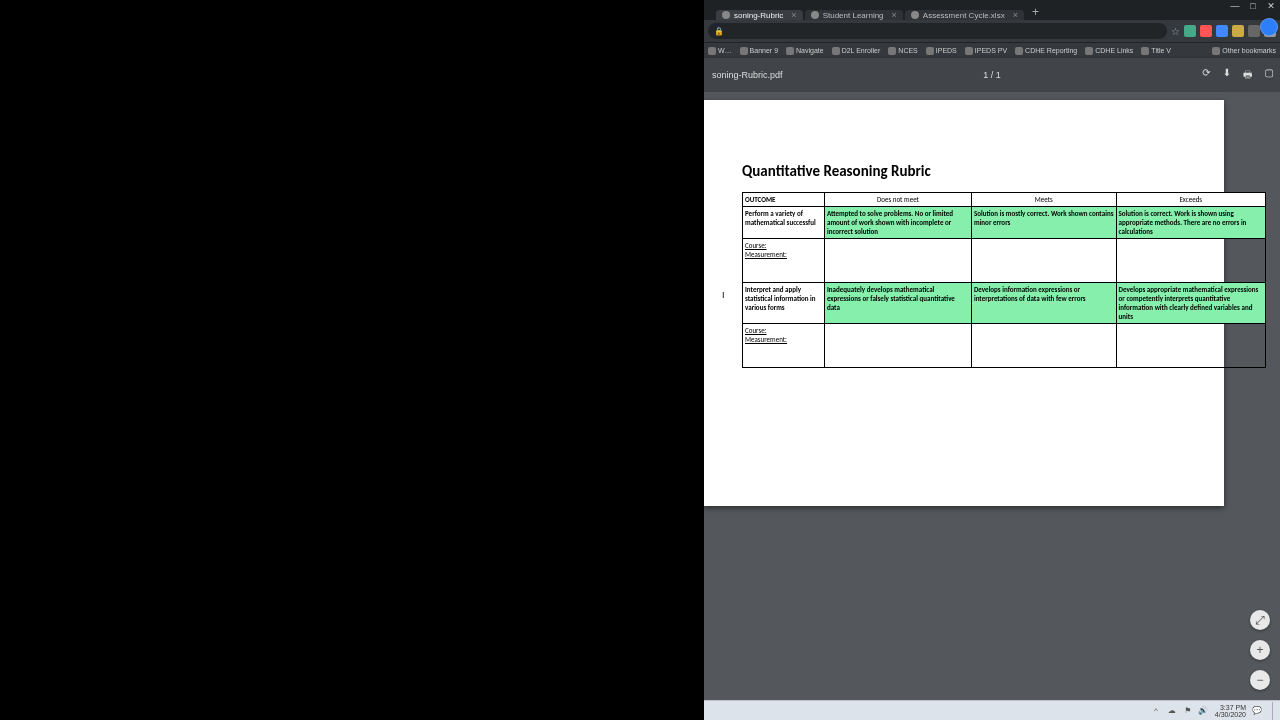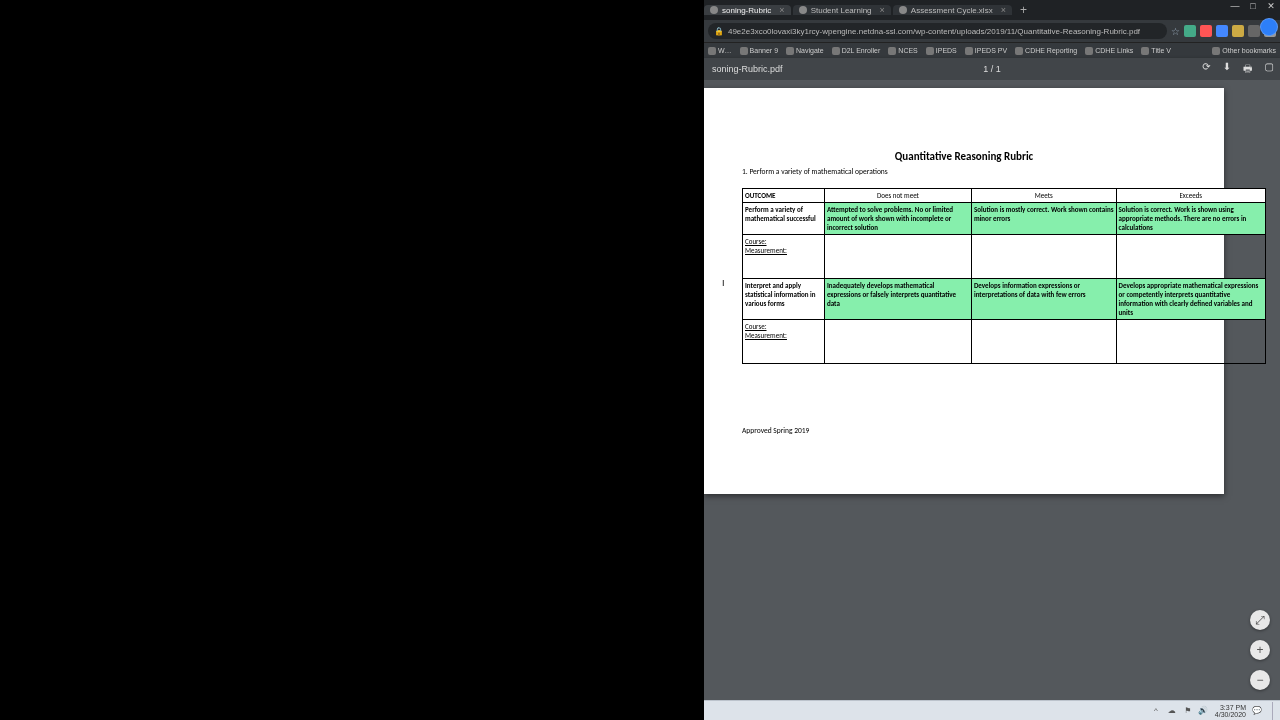--- a/index.html
+++ b/index.html
@@ -20,24 +20,24 @@
   .titlebar {
     height: 20px;
     background: #1f2225;
     display: flex;
     align-items: flex-start;
     position: relative;
   }
   .tabs {
     display: flex;
     height: 20px;
-    align-items: center;
+    align-items: flex-end;
     font-size: 8px;
     color: #bbb;
-    padding-left: 0;
+    padding-left: 12px;
   }
   .tab {
     display: flex;
     align-items: center;
     padding: 0 6px;
     gap: 4px;
     background: #2f3337;
     border-top-left-radius: 4px;
     border-top-right-radius: 4px;
     margin-right: 2px;
@@ -118,21 +118,21 @@
     gap: 8px;
     overflow: hidden;
     white-space: nowrap;
   }
   .bmbar .bm { display: flex; align-items: center; gap: 2px; }
   .bmbar .bmicon { width:8px; height:8px; background:#777; border-radius:2px; }
   .bmbar .spacer { flex: 1; }
 
   
   .pdftoolbar {
-    height: 22px;
+    height: 34px;
     background: #414549;
     color: #ddd;
     font-size: 9px;
     display: flex;
     align-items: center;
     padding: 0 8px;
     position: relative;
     box-shadow: 0 1px 3px rgba(0,0,0,.4);
   }
   .pdftoolbar .fname { white-space: nowrap; overflow: hidden; }
@@ -158,24 +158,23 @@
     left: 0px; top: 8px;
     width: 520px;
     height: 406px;
     background: #fff;
     box-shadow: 0 2px 6px rgba(0,0,0,.5);
     padding: 62px 38px 20px 38px;
     font-family: Calibri, Arial, sans-serif;
     color: #000;
   }
   .page h1 {
-    font-size: 11px;
+    font-size: 15px;
     font-weight: bold;
     margin-bottom: 4px;
-    text-align: center;
   }
   .page .intro {
     font-size: 7.5px;
     line-height: 1.25;
     margin-bottom: 12px;
   }
 
   table.rubric {
     border-collapse: collapse;
     width: 524px;
@@ -292,21 +291,20 @@
     <div class="wincontrols">
       <div>—</div>
       <div>□</div>
       <div>✕</div>
     </div>
   </div>
 
   <div class="addrrow">
     <div class="omnibox">
       <span class="lock">🔒</span>
-      <span>49e2e3xco0lovaxi3ky1rcy-wpengine.netdna-ssl.com/wp-content/uploads/2019/11/Quantitative-Reasoning-Rubric.pdf</span>
     </div>
     <span style="color:#9ab;font-size:10px;">☆</span>
     <div class="ext ext1"></div>
     <div class="ext ext2"></div>
     <div class="ext ext3"></div>
     <div class="ext ext4"></div>
     <div class="ext ext5"></div>
     <div class="ext ext6"></div>
   </div>
 
@@ -367,21 +365,20 @@
       <span>🖶</span>
       <span>▢</span>
     </div>
   </div>
 
   <div class="pdfviewport">
     <div class="page">
       <span class="cursor">I</span>
       <h1>Quantitative Reasoning Rubric</h1>
       <div class="intro">
-        <div>1. Perform a variety of mathematical operations</div>
       </div>
 
       <table class="rubric">
         <colgroup>
           <col class="col0">
             <col class="col1">
             <col class="col2">
             <col class="col3">
         </colgroup>
         <tbody>
@@ -401,37 +398,36 @@
           <td class="courseCell">
             <span class="u">Course:</span>
             <span class="u">Measurement:</span>
           </td>
           <td></td>
           <td></td>
           <td></td>
         </tr>
         <tr class="descRow">
           <th>Interpret and apply statistical information in various forms</th>
-          <td>Inadequately develops mathematical expressions or falsely interprets quantitative data</td>
+          <td>Inadequately develops mathematical expressions or falsely statistical quantitative data</td>
           <td>Develops information expressions or interpretations of data with few errors</td>
           <td>Develops appropriate mathematical expressions or competently interprets quantitative information with clearly defined variables and units</td>
         </tr>
         <tr class="emptyRow">
           <td class="courseCell">
             <span class="u">Course:</span>
             <span class="u">Measurement:</span>
           </td>
           <td></td>
           <td></td>
           <td></td>
         </tr>
       </tbody>
         </table>
 
-      <div class="approved">Approved Spring 2019</div>
     </div>
 
     <div class="zoomctrls">
       <div>⤢</div>
       <div>+</div>
       <div>−</div>
     </div>
   </div>
 </div>
 

